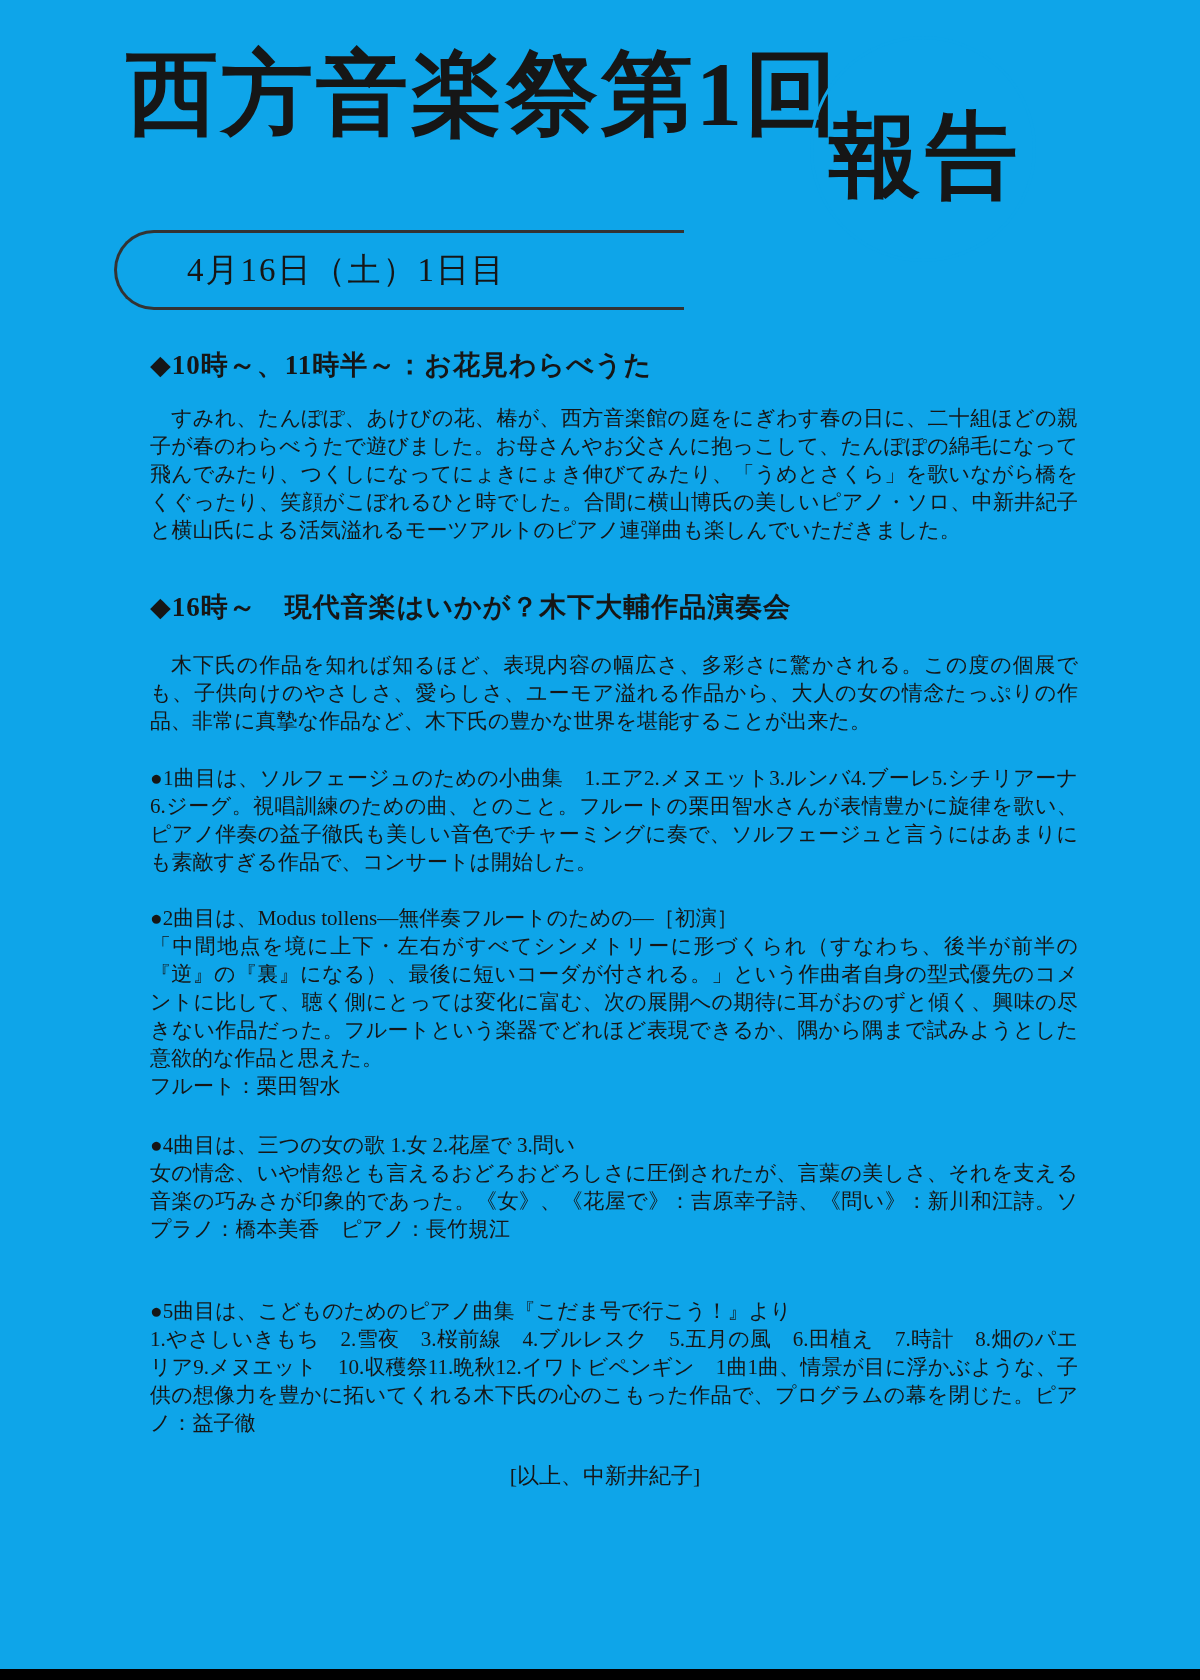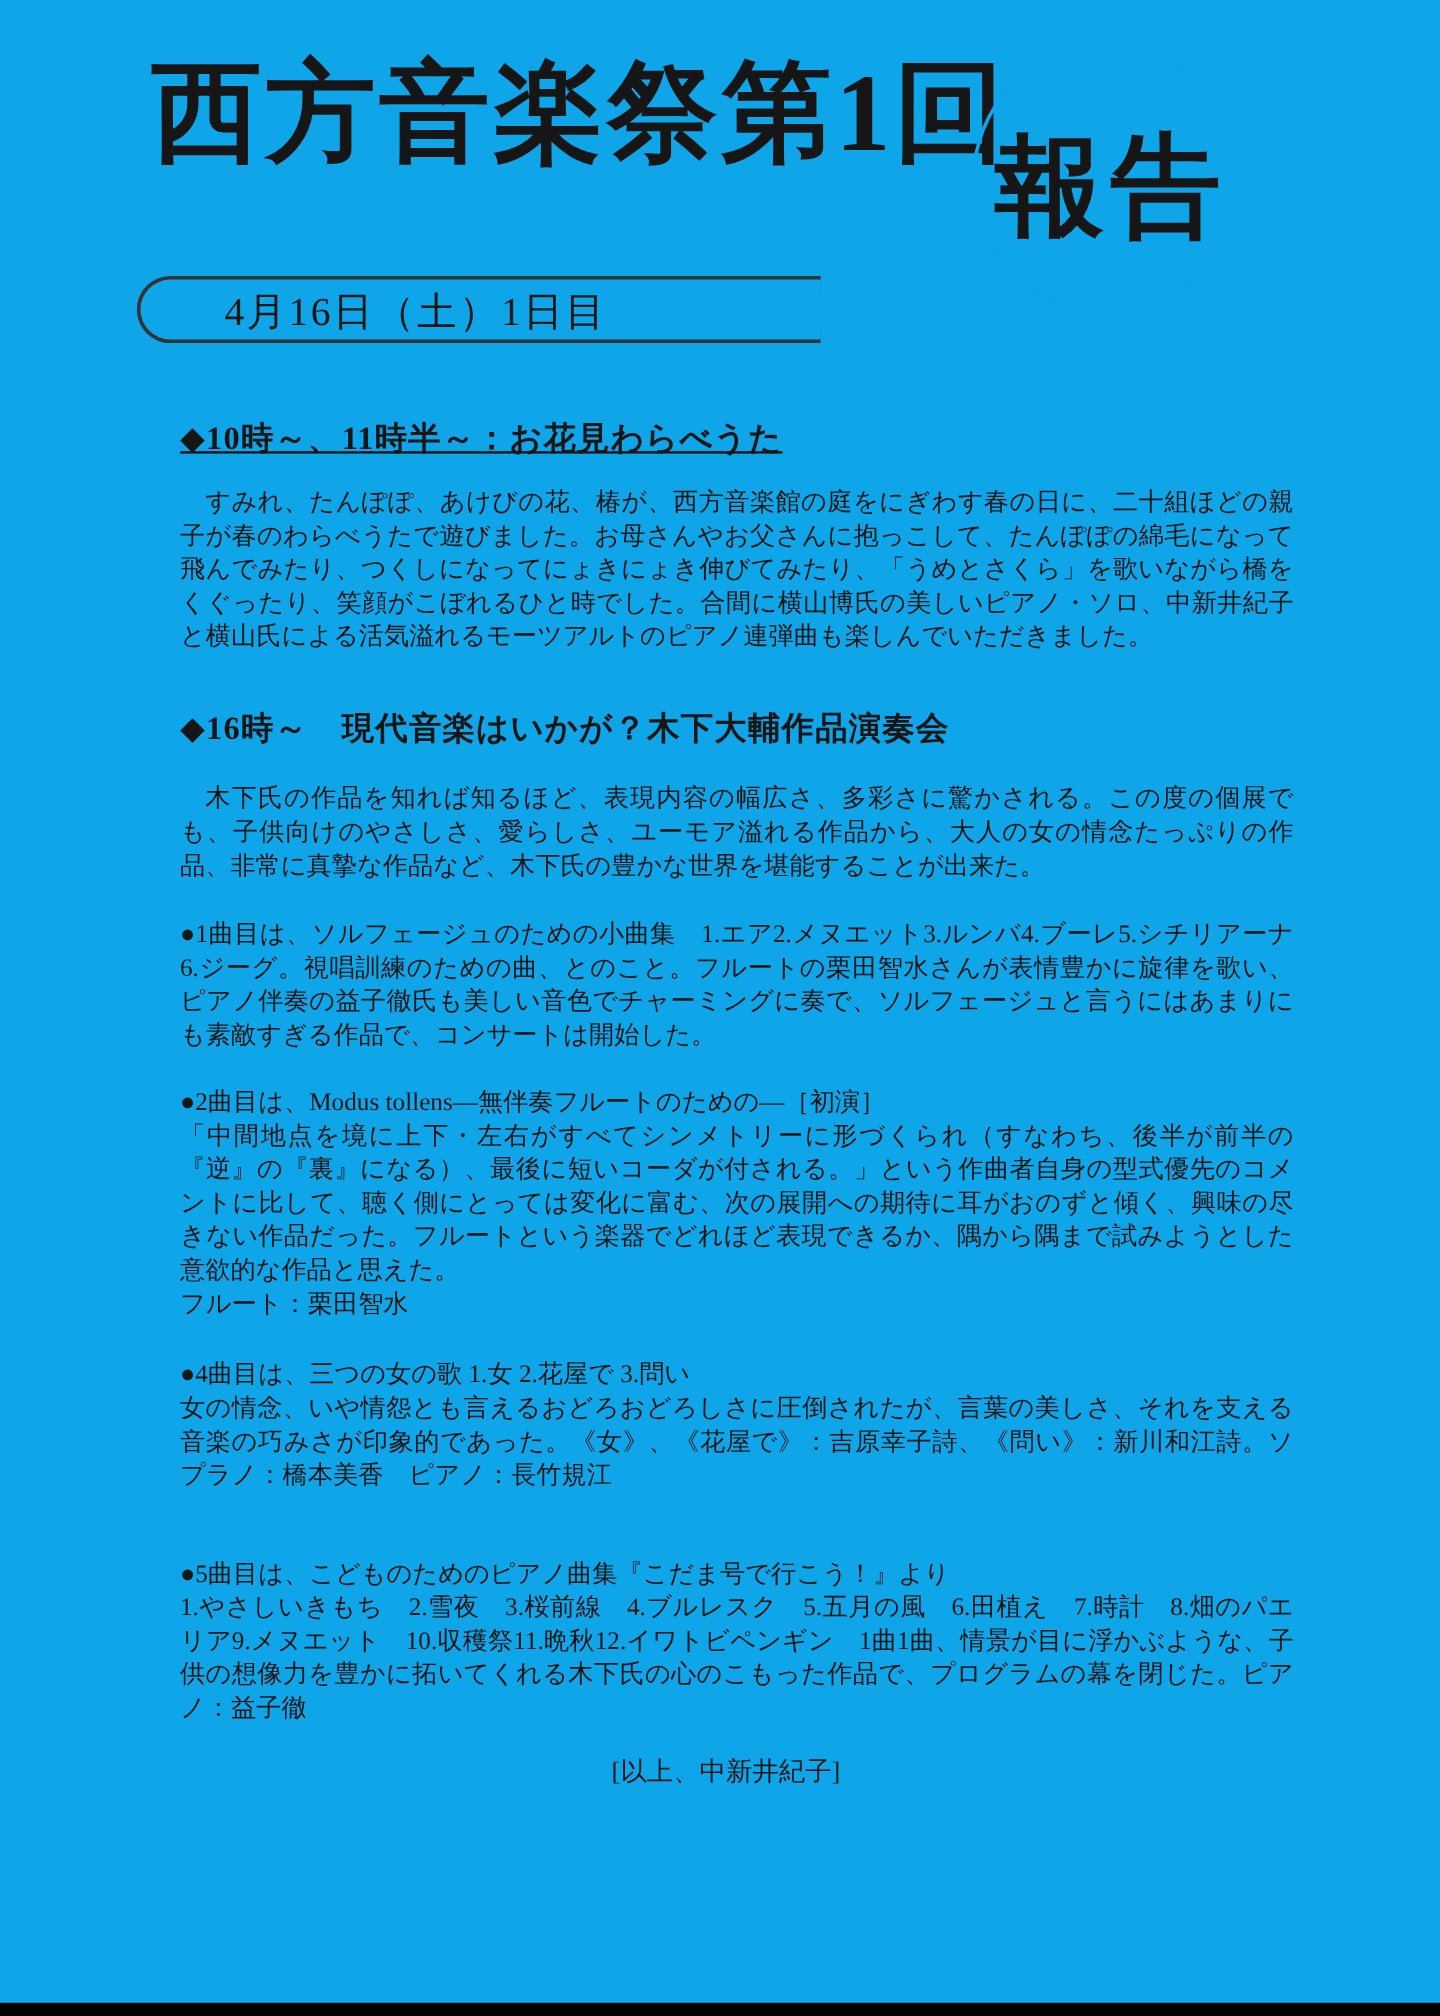--- a/index.html
+++ b/index.html
@@ -35,27 +35,27 @@
   .badge-text{
     font-size:92px;
     font-weight:bold;
     letter-spacing:5px;
     padding-left:5px;
     padding-top:14px;
   }
   .date-banner{
     position:absolute;
     left:114px;top:230px;
-    width:570px;height:56px;
+    width:570px;height:80px;
     border:3px solid #333;
     border-right:none;
     border-radius:42px 0 0 42px;
     box-sizing:border-box;
     display:flex;
-    align-items:flex-end;
+    align-items:center;
   }
   .date-text{
     font-size:33px;
     letter-spacing:2px;
     padding-left:70px;
     white-space:nowrap;
   }
   .content{
     position:absolute;
     left:150px;top:340px;
@@ -69,21 +69,21 @@
     white-space:nowrap;
   }
   .body-text{
     font-size:21px;
     line-height:28px;
     text-align:justify;
     text-justify:inter-ideograph;
     margin:0;
   }
   .indent{ text-indent:21px; }
-  #h1{ margin-top:8px;text-decoration:underline; }
+  #h1{ margin-top:8px; }
   #p1{ margin-top:22px; }
   #h2{ margin-top:46px; }
   #p2{ margin-top:27px; }
   #b1{ margin-top:29px; }
   #b2{ margin-top:28px; }
   #b3{ margin-top:18px; }
   #b4{ margin-top:31px; }
   #b5{ margin-top:54px; }
   .footer-credit{
     margin-top:24px;

